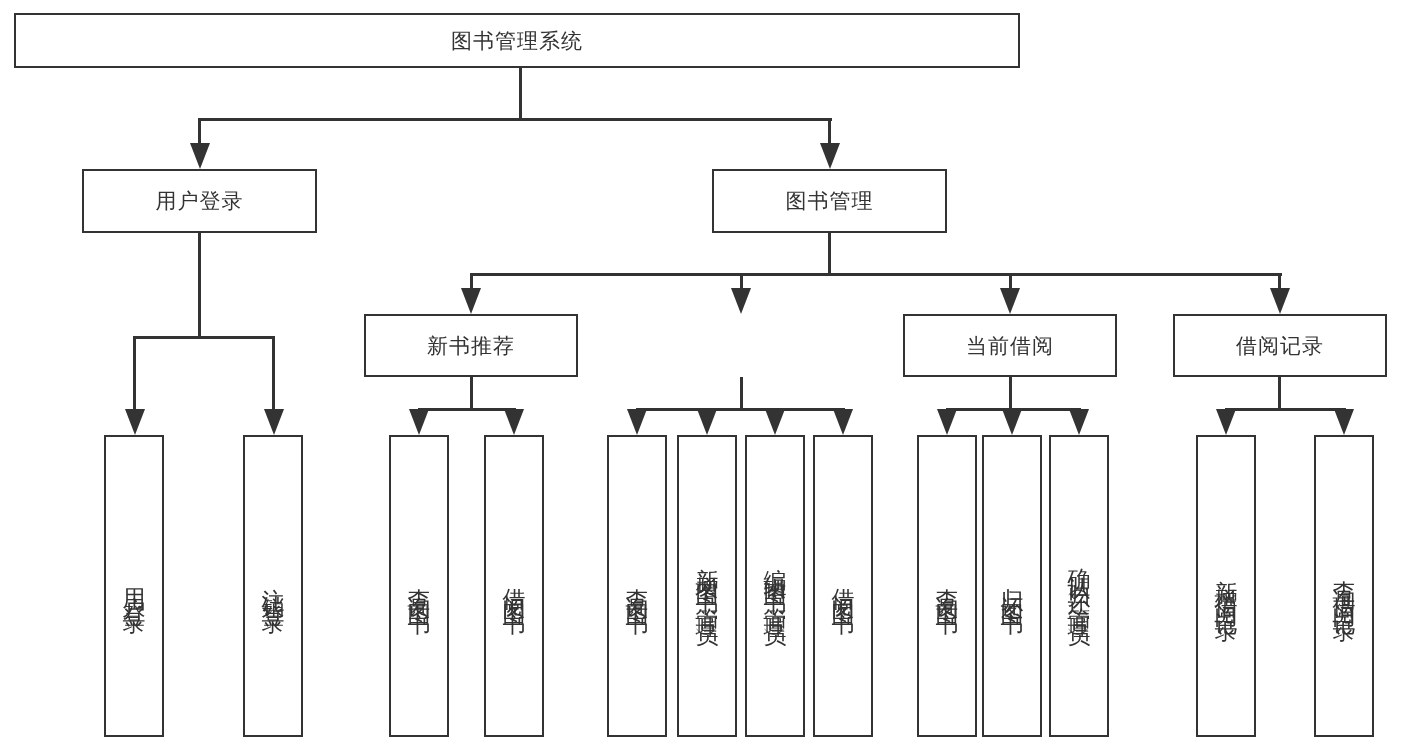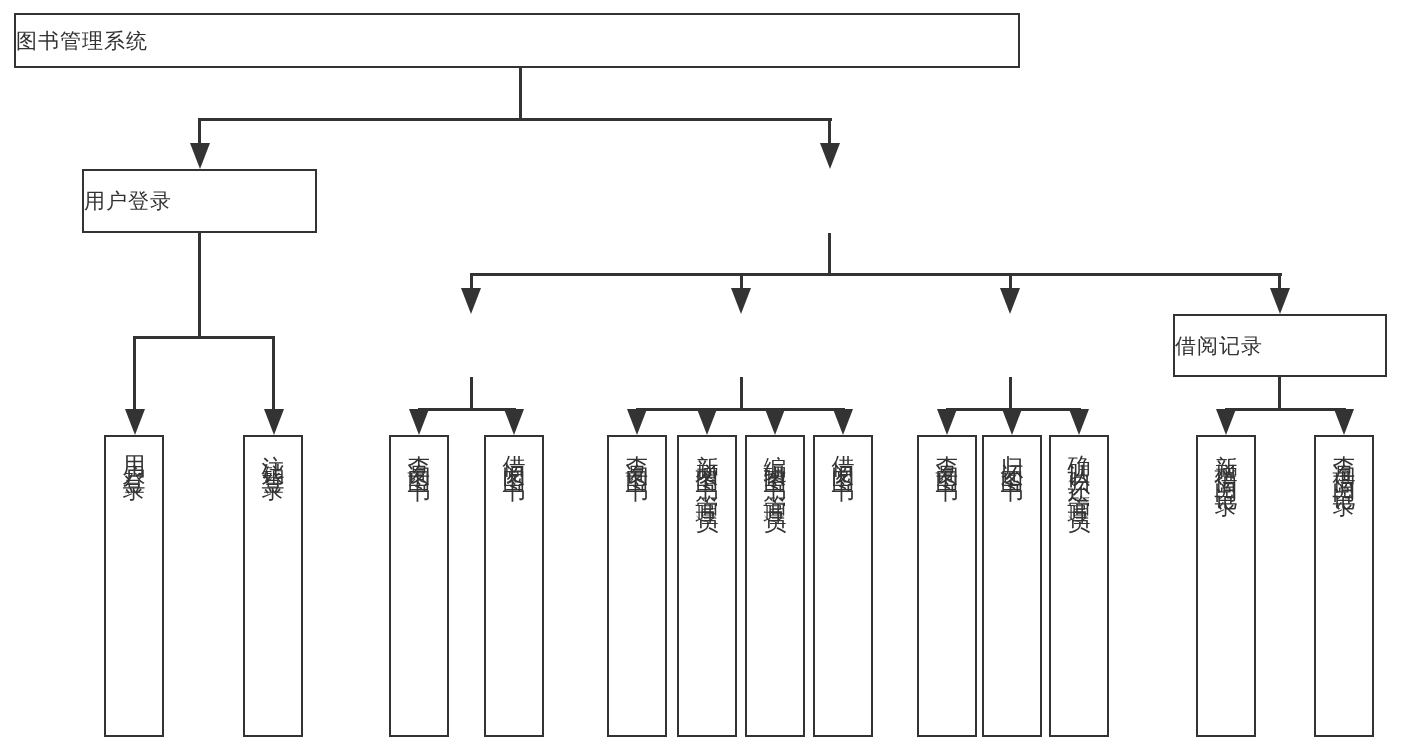--- a/index.html
+++ b/index.html
@@ -18,20 +18,21 @@
     font-family: "Liberation Sans", "DejaVu Sans", sans-serif;
     color: var(--text);
     overflow: hidden;
   }
   .box {
     position: absolute;
     border: 2px solid var(--line);
     background: var(--bg);
     display: flex;
     align-items: center;
+    justify-content: center;
     text-align: center;
     color: var(--text);
     z-index: 2;
   }
   .hbox { font-size: 21px; letter-spacing: 1px; }
   .root-box { font-size: 21px; }
   .vbox {
     writing-mode: vertical-rl;
     text-orientation: mixed;
     font-size: 23px;
@@ -117,21 +118,30 @@
   <div class="arrowhead" style="left:1216px; top:409px;"></div>
   <div class="arrowhead" style="left:1334px; top:409px;"></div>
 
   <div class="box hbox root-box" style="left:14px; top:13px; width:1006px; height:55px;">
     <span>图书管理系统</span>
   </div>
 
   <div class="box hbox" style="left:82px; top:169px; width:235px; height:64px;">
     <span>用户登录</span>
   </div>
+  <div class="box hbox" style="left:712px; top:169px; width:235px; height:64px;">
+    <span>图书管理</span>
+  </div>
 
+  <div class="box hbox" style="left:364px; top:314px; width:214px; height:63px;">
+    <span>新书推荐</span>
+  </div>
+  <div class="box hbox" style="left:903px; top:314px; width:214px; height:63px;">
+    <span>当前借阅</span>
+  </div>
   <div class="box hbox" style="left:1173px; top:314px; width:214px; height:63px;">
     <span>借阅记录</span>
   </div>
 
   <div class="box vbox" style="left:104px; top:435px; width:60px; height:302px;">
     <span>用户登录</span>
   </div>
   <div class="box vbox" style="left:243px; top:435px; width:60px; height:302px;">
     <span>注销登录</span>
   </div>

